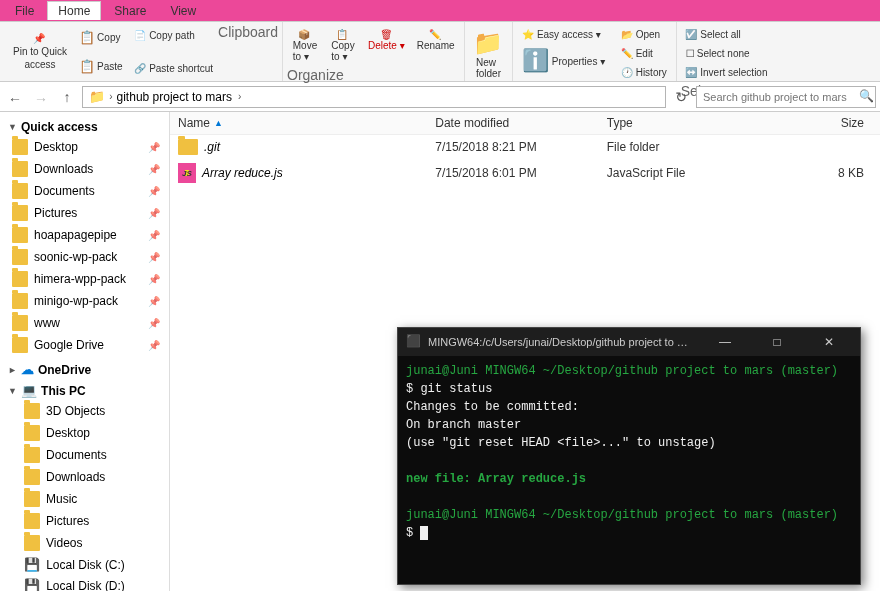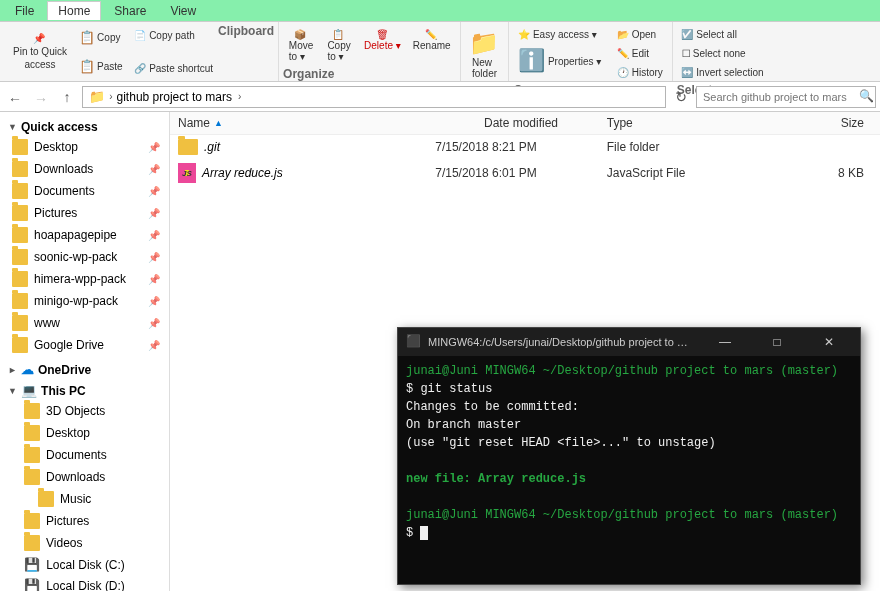--- a/index.html
+++ b/index.html
@@ -1,20 +1,20 @@
 <!DOCTYPE html>
 <html><head>
   <meta charset="utf-8">
   <style>
     * { margin: 0; padding: 0; box-sizing: border-box; }
     body { font-family: 'Segoe UI', sans-serif; font-size: 12px; background: #f0f0f0; width: 880px; height: 591px; overflow: hidden; position: relative; }
 
     
     .ribbon { background: #f5f5f5; border-bottom: 1px solid #ccc; height: 60px; display: flex; align-items: stretch; padding: 0 4px; }
-    .ribbon-group-label { font-size: 12px; color: #666; margin-top: 2px; font-weight: bold; }
+    .ribbon-group-label { font-size: 14px; color: #666; margin-top: 2px; }
     .ribbon-btns { display: flex; gap: 2px; align-items: center; flex: 1; }
     .ribbon-btn { display: flex; flex-direction: column; align-items: center; padding: 2px 4px; cursor: pointer; font-size: 10px; color: #333; border: 1px solid transparent; border-radius: 2px; min-width: 36px; }
     .ribbon-btn-red { color: #c00; }
     .ribbon-section { display: flex; align-items: stretch; padding: 0 4px; border-right: 1px solid #ddd; }
 
     
     .address-bar { height: 30px; background: #fff; border-bottom: 1px solid #ccc; display: flex; align-items: center; padding: 0 4px; gap: 4px; }
     .nav-btn { width: 22px; height: 22px; display: flex; align-items: center; justify-content: center; cursor: pointer; border: 1px solid transparent; border-radius: 2px; color: #555; font-size: 14px; }
     .nav-btn.disabled { color: #bbb; cursor: default; }
     .address-path { flex: 1; height: 22px; border: 1px solid #b4b4b4; padding: 0 6px; display: flex; align-items: center; font-size: 12px; background: #fff; gap: 4px; cursor: pointer; }
@@ -38,21 +38,21 @@
     
     .folder-icon { display: inline-block; width: 16px; height: 13px; background: #f0c040; border-radius: 1px; position: relative; }
     .folder-icon::before { content: ''; position: absolute; top: -3px; left: 0; width: 6px; height: 3px; background: #f0c040; border-radius: 1px 1px 0 0; }
     .folder-icon-yellow { background: #f0c040; }
     .folder-icon-yellow::before { background: #f0c040; }
 
     
     .file-area { flex: 1; background: #fff; display: flex; flex-direction: column; }
     .file-header { display: flex; align-items: center; padding: 4px 8px; border-bottom: 1px solid #eee; background: #fafafa; }
     .col-name { flex: 3; display: flex; align-items: center; gap: 4px; cursor: pointer; font-size: 12px; color: #333; }
-    .col-date { flex: 2; font-size: 12px; color: #333; cursor: pointer; text-align: center; }
+    .col-date { flex: 2; font-size: 12px; color: #333; cursor: pointer; }
     .col-type { flex: 2; font-size: 12px; color: #333; cursor: pointer; }
     .col-size { flex: 1; font-size: 12px; color: #333; cursor: pointer; text-align: right; padding-right: 8px; }
     .sort-arrow { font-size: 9px; color: #0078d7; }
     .file-list { flex: 1; overflow-y: auto; }
     .file-row { display: flex; align-items: center; padding: 4px 8px; cursor: pointer; }
     .file-name { flex: 3; display: flex; align-items: center; gap: 6px; font-size: 12px; font-style: italic; }
     .file-date { flex: 2; font-size: 12px; color: #333; }
     .file-type { flex: 2; font-size: 12px; color: #333; }
     .file-size { flex: 1; font-size: 12px; color: #333; text-align: right; padding-right: 8px; }
     .file-icon-folder { display: inline-block; width: 20px; height: 16px; background: #f0c040; border-radius: 1px; position: relative; flex-shrink: 0; }
@@ -64,21 +64,21 @@
     .terminal-titlebar { height: 28px; background: #1e1e1e; display: flex; align-items: center; padding: 0 8px; gap: 6px; }
     .terminal-title { flex: 1; font-size: 11px; color: #ccc; white-space: nowrap; overflow: hidden; text-overflow: ellipsis; }
     .terminal-icon { width: 16px; height: 16px; flex-shrink: 0; }
     .title-btn { width: 46px; height: 28px; display: flex; align-items: center; justify-content: center; cursor: pointer; font-size: 12px; color: #ccc; }
     .terminal-body { flex: 1; padding: 6px 8px; overflow-y: auto; font-family: 'Courier New', monospace; font-size: 12px; line-height: 1.5; }
     .t-green { color: #26a641; }
     .t-white { color: #f0f0f0; }
     .t-new-file { color: #26a641; font-weight: bold; }
 
     
-    .ribbon-top { height: 22px; background: #86efac; display: flex; align-items: center; padding: 0 4px; gap: 2px; border-bottom: 1px solid #ccc; }
+    .ribbon-top { height: 22px; background: #ec4899; display: flex; align-items: center; padding: 0 4px; gap: 2px; border-bottom: 1px solid #ccc; }
     .ribbon-tab { padding: 2px 10px; font-size: 12px; cursor: pointer; color: #333; border: 1px solid transparent; }
     .ribbon-tab.active { background: #fff; border-color: #ccc; border-bottom: none; font-weight: 500; }
 
     
     ::-webkit-scrollbar { width: 8px; }
     ::-webkit-scrollbar-track { background: #f5f5f5; }
     ::-webkit-scrollbar-thumb { background: #c1c1c1; border-radius: 4px; }
   </style>
 </head>
 <body>
@@ -304,21 +304,21 @@
         <span>Desktop</span>
       </div>
       <div class="sidebar-item" style="padding-left:24px;">
         <span class="folder-icon folder-icon-yellow si-icon"></span>
         <span>Documents</span>
       </div>
       <div class="sidebar-item" style="padding-left:24px;">
         <span class="folder-icon folder-icon-yellow si-icon"></span>
         <span>Downloads</span>
       </div>
-      <div class="sidebar-item" style="padding-left:38px;align-items:center;">
+      <div class="sidebar-item" style="padding-left:24px;align-items:center;">
         <span class="folder-icon folder-icon-yellow si-icon"></span>
         <span>Music</span>
       </div>
       <div class="sidebar-item" style="padding-left:24px;">
         <span class="folder-icon folder-icon-yellow si-icon"></span>
         <span>Pictures</span>
       </div>
       <div class="sidebar-item" style="padding-left:24px;">
         <span class="folder-icon folder-icon-yellow si-icon"></span>
         <span>Videos</span>

